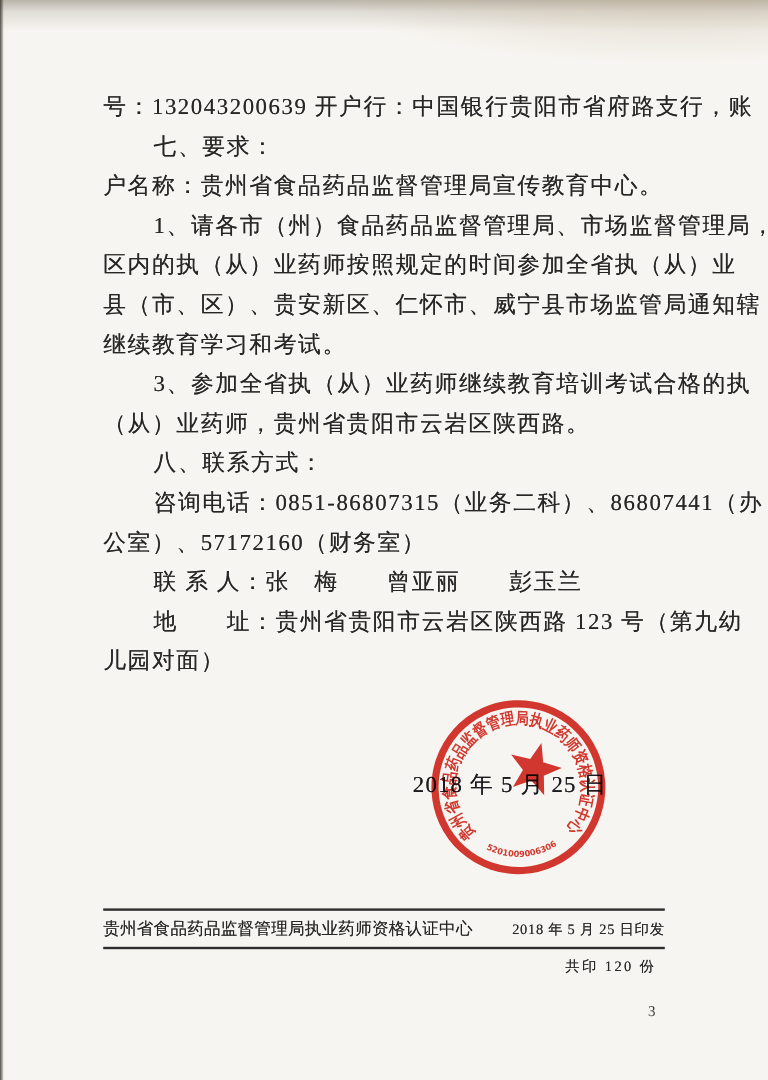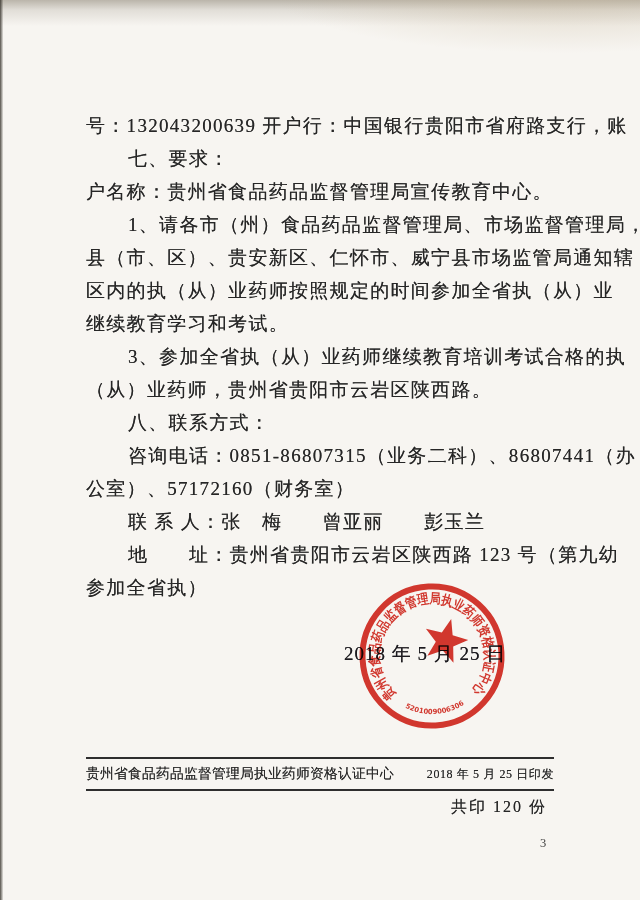--- a/index.html
+++ b/index.html
@@ -17,21 +17,20 @@
     color: #262626;
   }
   .left-edge {
     position: absolute; left: 0; top: 0; bottom: 0; width: 3px;
     background: linear-gradient(90deg, rgba(42,38,31,0.80), rgba(42,38,31,0.10));
   }
   .content {
     position: absolute; left: 86px; top: 73px; width: 474px;
     font-size: 19px; line-height: 33px; letter-spacing: 1.3px;
     text-shadow: 0 0 0.5px rgba(45,45,45,0.75);
-    margin-top: 36px;
   }
   .line { white-space: pre; height: 33px; }
   .line.indent { padding-left: 42px; }
   .seal {
     position: absolute; left: 356px; top: 580px; width: 152px; height: 152px;
     mix-blend-mode: multiply; opacity: 0.92; transform: rotate(-3deg);
   }
   .seal svg { display: block; }
   .ring-text { font-family: "Liberation Serif", serif; font-weight: bold; font-size: 13.5px; }
   .serial-text { font-family: "DejaVu Sans", sans-serif; font-weight: bold; font-size: 7px; }
@@ -46,49 +45,49 @@
   .footer-rule.bottom { top: 789px; }
   .footer-row {
     position: absolute; left: 86px; top: 761px; width: 468px; height: 26px;
     display: flex; justify-content: space-between; align-items: center;
     text-shadow: 0 0 0.5px rgba(45,45,45,0.7);
   }
   .footer-issuer { font-size: 13.8px; letter-spacing: 0.2px; white-space: pre; }
   .footer-print-date { font-size: 12px; letter-spacing: 0.6px; white-space: pre; }
   .copies {
     position: absolute; top: 797px; right: 93px;
-    font-size: 16px; letter-spacing: 2px; white-space: pre;
+    font-size: 12px; letter-spacing: 2px; white-space: pre;
     text-shadow: 0 0 0.5px rgba(45,45,45,0.7);
   }
   .page-number { position: absolute; top: 836px; left: 540px; font-size: 12.5px; color: #3d3d3d; }
 </style>
 </head>
 <body style="--seal-color: #d5281e;">
 
 <div class="paper">
 
   <div class="left-edge"></div>
 
   <div class="content">
     <div>
         <div class="line">号：132043200639 开户行：中国银行贵阳市省府路支行，账</div>
         <div class="line indent">七、要求：</div>
         <div class="line">户名称：贵州省食品药品监督管理局宣传教育中心。</div>
         <div class="line indent">1、请各市（州）食品药品监督管理局、市场监督管理局，</div>
+        <div class="line">区内的执（从）业药师按照规定的时间参加全省执（从）业</div>
         <div class="line">县（市、区）、贵安新区、仁怀市、威宁县市场监管局通知辖</div>
-        <div class="line">区内的执（从）业药师按照规定的时间参加全省执（从）业</div>
         <div class="line">继续教育学习和考试。</div>
         <div class="line indent">3、参加全省执（从）业药师继续教育培训考试合格的执</div>
         <div class="line">（从）业药师，贵州省贵阳市云岩区陕西路。</div>
         <div class="line indent">八、联系方式：</div>
         <div class="line indent">咨询电话：0851-86807315（业务二科）、86807441（办</div>
         <div class="line">公室）、57172160（财务室）</div>
         <div class="line indent">联 系 人：张　梅　　曾亚丽　　彭玉兰</div>
         <div class="line indent">地　　址：贵州省贵阳市云岩区陕西路 123 号（第九幼</div>
-        <div class="line">参加全省执）</div>
+        <div class="line">儿园对面）</div>
       </div>
   </div>
 
   <div class="seal">
     <svg width="152" height="152" viewBox="0 0 152 152">
       <defs>
         <path id="sealArc" d="M 38.5 113.5 A 53 53 0 1 1 113.5 113.5" fill="none"></path>
         <path id="serialArc" d="M 44.4 124.7 A 58 58 0 0 0 107.6 124.7" fill="none"></path>
       </defs>
       <circle cx="76" cy="76" r="69.5" fill="none" stroke="var(--seal-color)" stroke-width="6"></circle>

